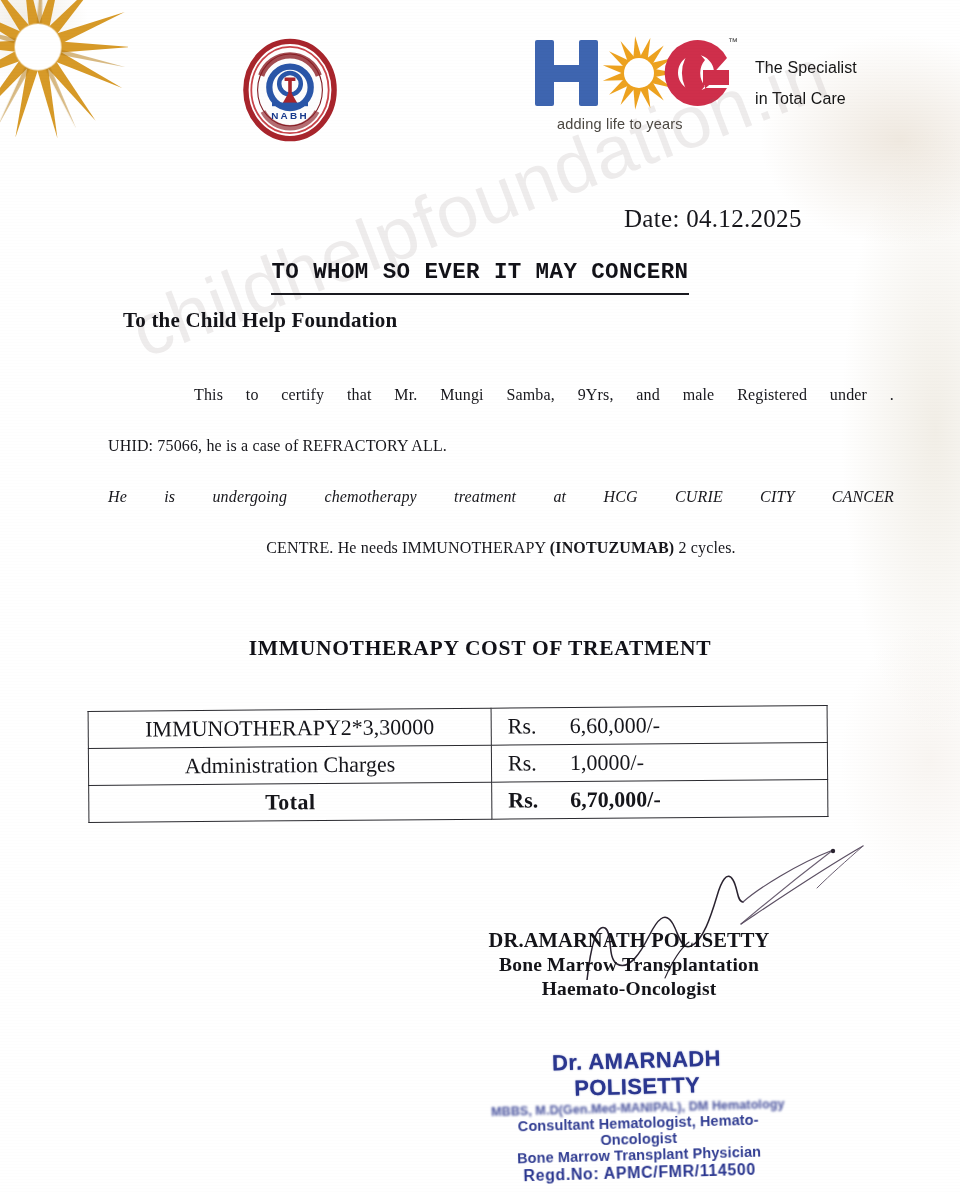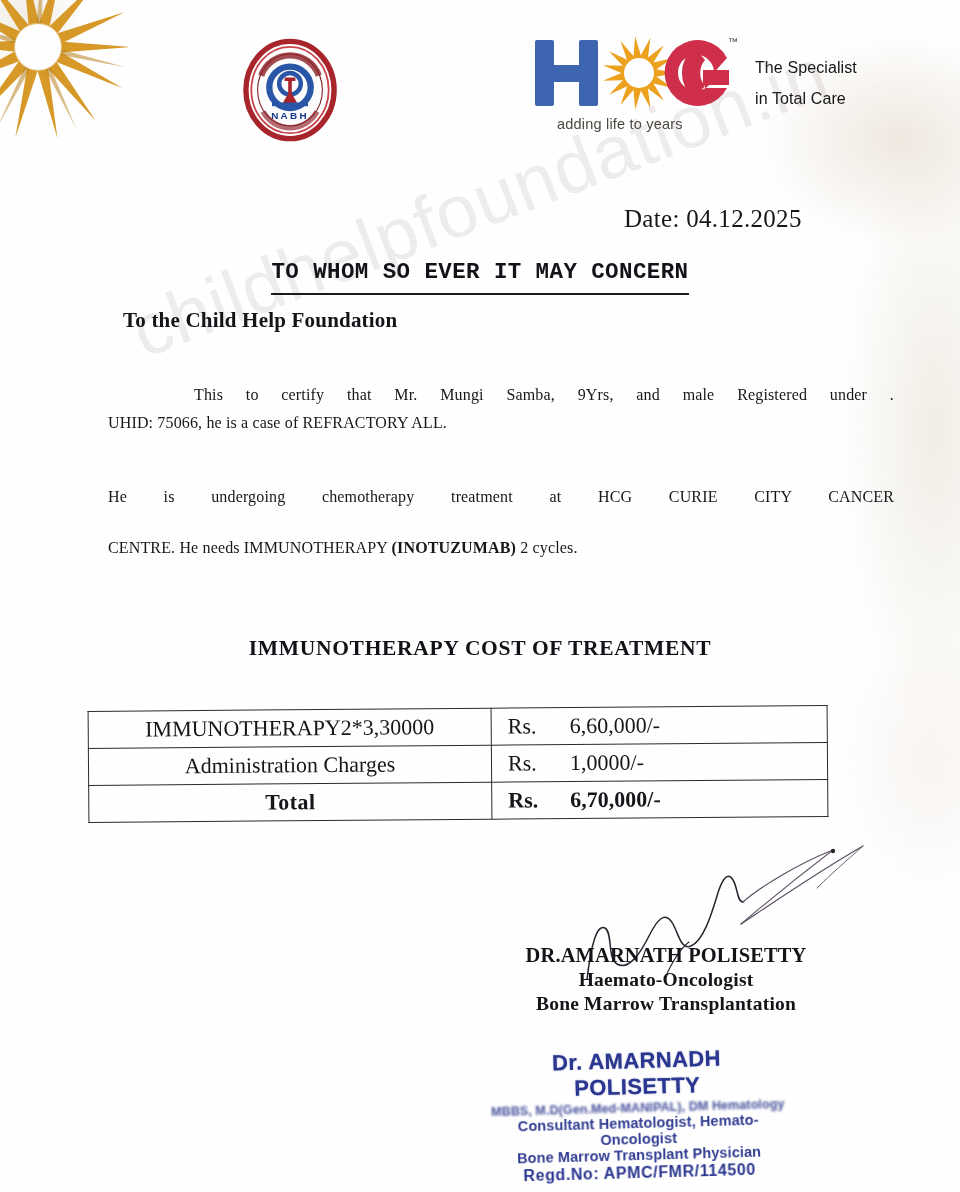--- a/index.html
+++ b/index.html
@@ -66,23 +66,23 @@
   #addressee {
     position:absolute; left:112px; top:308px;
     font-size:21px; font-weight:bold; letter-spacing:.2px; color:#141419;margin-left:11px;
   }
   .bodyline {
     position:absolute; left:108px; width:786px;
     font-size:16px; color:#17171c; letter-spacing:.15px;
   }
   .bodyline.justify { text-align:justify; text-align-last:justify; }
   #p-l1 { top:386px; text-indent:86px; }
-  #p-l2 { top:414px; }
-  #p-l3 { top:488px; }
-  #p-l4 { top:539px; }
+  #p-l2 { top:437px; }
+  #p-l3 { top:488px;font-style:italic; }
+  #p-l4 { top:539px;text-align:center; }
   #costhead {
     position:absolute; left:0; top:636px; width:960px; text-align:center;
     font-size:21.5px; font-weight:bold; letter-spacing:.7px; color:#121218;
   }
   
   #cost-table {
     position:absolute; left:88px; top:708px; width:740px;
     border-collapse:collapse; transform:rotate(-0.45deg);
   }
   #cost-table td {
@@ -91,22 +91,22 @@
     height:26px;
   }
   .col-item { width:382px; text-align:center; }
   .col-amt  { text-align:left; padding-left:16px !important; }
   .amt-cur { display:inline-block; width:62px; }
   .row-total td { font-weight:bold; padding-top:1px; padding-bottom:1px; height:18px; }
   .row-total .col-item { letter-spacing:.4px; }
   
   #sig-ink { position:absolute; left:545px; top:840px; width:370px; height:140px; }
   #sig-block {
-    position:absolute; left:456px; top:928px; width:420px; text-align:center;
-    font-size:19.5px; line-height:24.5px; font-weight:bold; color:#141419; letter-spacing:.2px;margin-top:15px;
+    position:absolute; left:419px; top:928px; width:420px; text-align:center;
+    font-size:19.5px; line-height:24.5px; font-weight:bold; color:#141419; letter-spacing:.2px;
   }
   #sig-block div:first-child { font-size:20.5px; letter-spacing:.1px; }
   
   #stamp {
     position:absolute; left:488px; top:1048px; width:300px;
     text-align:center; color:#2e3b8f;
     font-family:"Liberation Sans", sans-serif;
     transform:rotate(-1.6deg);
   }
   #stamp .s-name {
@@ -265,22 +265,22 @@
       <path d="M288 10 C254 36, 222 62, 196 84" stroke-width="1.1" stroke="#6b5f72"></path>
       <path d="M196 84 C232 60, 276 30, 318 6" stroke-width="1.2" stroke="#5b4f63"></path>
       <path d="M318 6 C300 22, 286 34, 272 48" stroke-width="1" stroke="#6b5f72"></path>
       <circle cx="288" cy="11" r="2.2" fill="#2a2330" stroke="none"></circle>
       <path d="M120 138 C128 120, 136 108, 144 102" stroke-width="1.1"></path>
     </g>
   </svg>
 
   <div id="sig-block">
     <div>DR.AMARNATH POLISETTY</div>
+    <div>Bone Marrow Transplantation</div>
     <div>Haemato-Oncologist</div>
-    <div>Bone Marrow Transplantation</div>
   </div>
 
   <div id="stamp">
     <div class="s-name">Dr. AMARNADH POLISETTY</div>
     <div class="s-degrees">MBBS, M.D(Gen.Med-MANIPAL), DM Hematology</div>
     <div class="s-line">Consultant Hematologist, Hemato-Oncologist</div>
     <div class="s-line">Bone Marrow Transplant Physician</div>
     <div class="s-regd">Regd.No: APMC/FMR/114500</div>
   </div>
 

